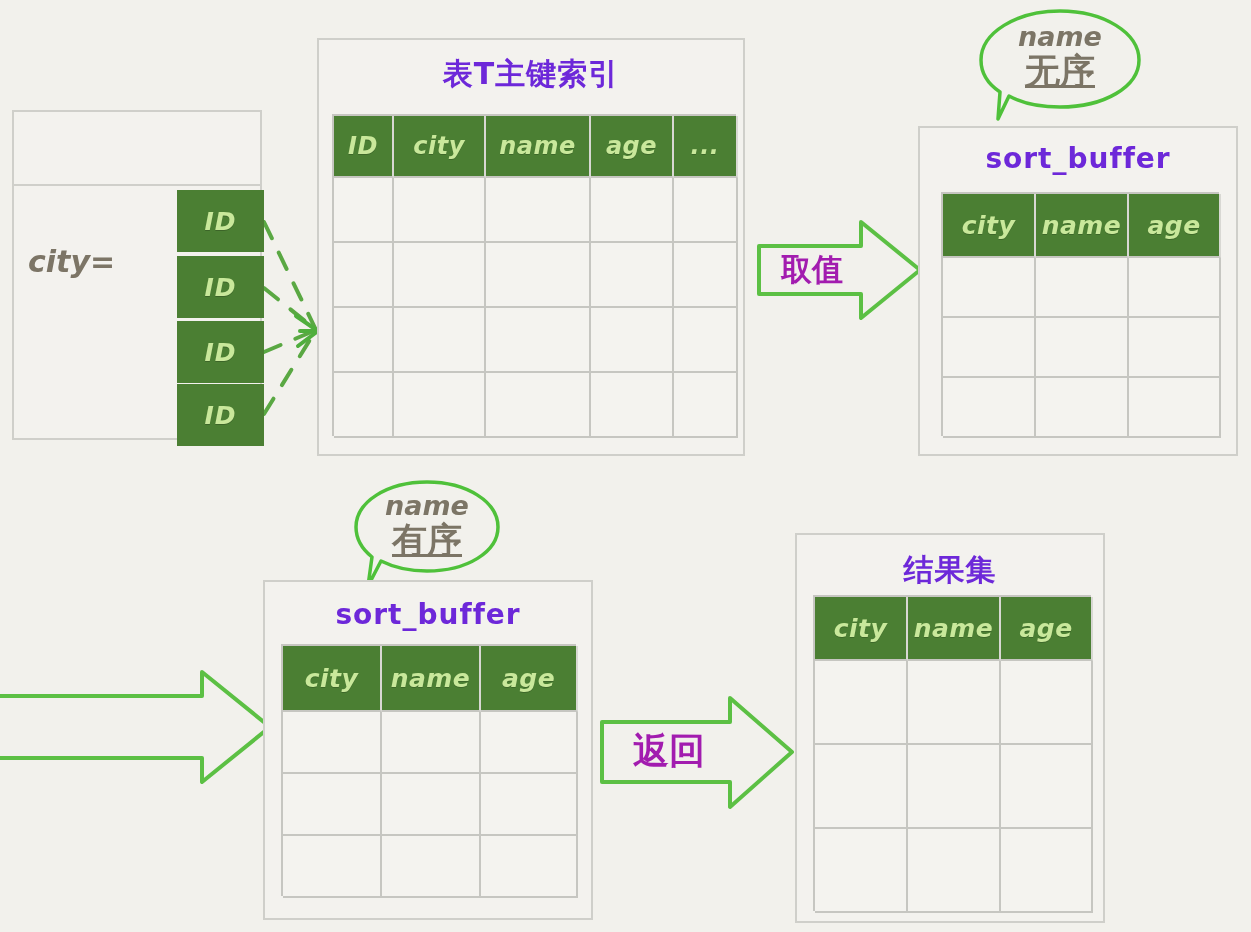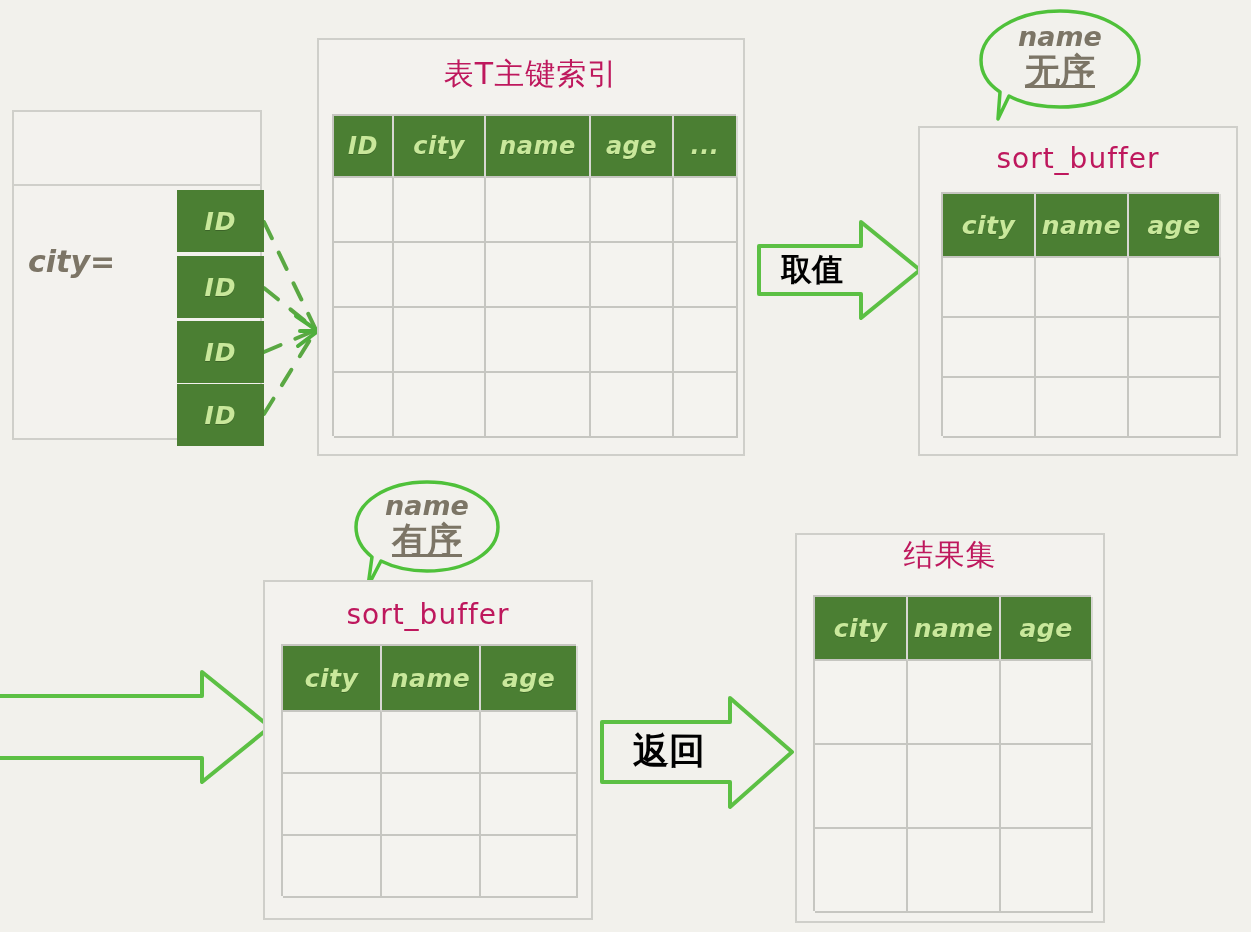--- a/index.html
+++ b/index.html
@@ -16,22 +16,22 @@
   .panel{
     position:absolute;
     background:#f3f2ee;
     border:2px solid #cfcfca;
     box-sizing:border-box;
   }
   .panel-title{
     position:absolute;
     width:100%;
     text-align:center;
-    color:#be185d;
-    font-weight:normal;
+    color:#6d28d9;
+    font-weight:bold;
     letter-spacing:1px;
     white-space:nowrap;
   }
 
   
   .grid{
     position:absolute;
     display:grid;
     box-sizing:border-box;
     border-top:2px solid #c6c6c1;
@@ -102,32 +102,32 @@
   
   #sb-bottom{left:263px;top:580px;width:330px;height:340px;}
   #sb-bottom .panel-title{top:16px;font-size:28px;}
   #grid-sbbot{left:16px;top:62px;width:295px;height:252px;
     grid-template-columns:99px 99px 97px;
     grid-template-rows:66px 62px 62px 62px;}
   #grid-sbbot .head{font-size:25px;}
 
   
   #result-set{left:795px;top:533px;width:310px;height:390px;}
-  #result-set .panel-title{top:0;font-size:30px;}
+  #result-set .panel-title{top:15px;font-size:30px;}
   #grid-result{left:16px;top:60px;width:278px;height:316px;
     grid-template-columns:93px 93px 92px;
     grid-template-rows:64px 84px 84px 84px;}
   #grid-result .head{font-size:25px;}
 
   
   .arrow{position:absolute;}
   .arrow svg{display:block;overflow:visible;}
   .arrow .alabel{
     position:absolute;
-    color:#000000;font-weight:bold;white-space:nowrap;
+    color:#a21caf;font-weight:bold;white-space:nowrap;
     display:flex;align-items:center;justify-content:center;font-family:Liberation Serif, serif;
   }
 
   
   .callout{position:absolute;}
   .callout svg{display:block;overflow:visible;}
   .callout .ctext{
     position:absolute;left:0;top:0;width:100%;height:100%;
     display:flex;flex-direction:column;
     align-items:center;justify-content:center;

